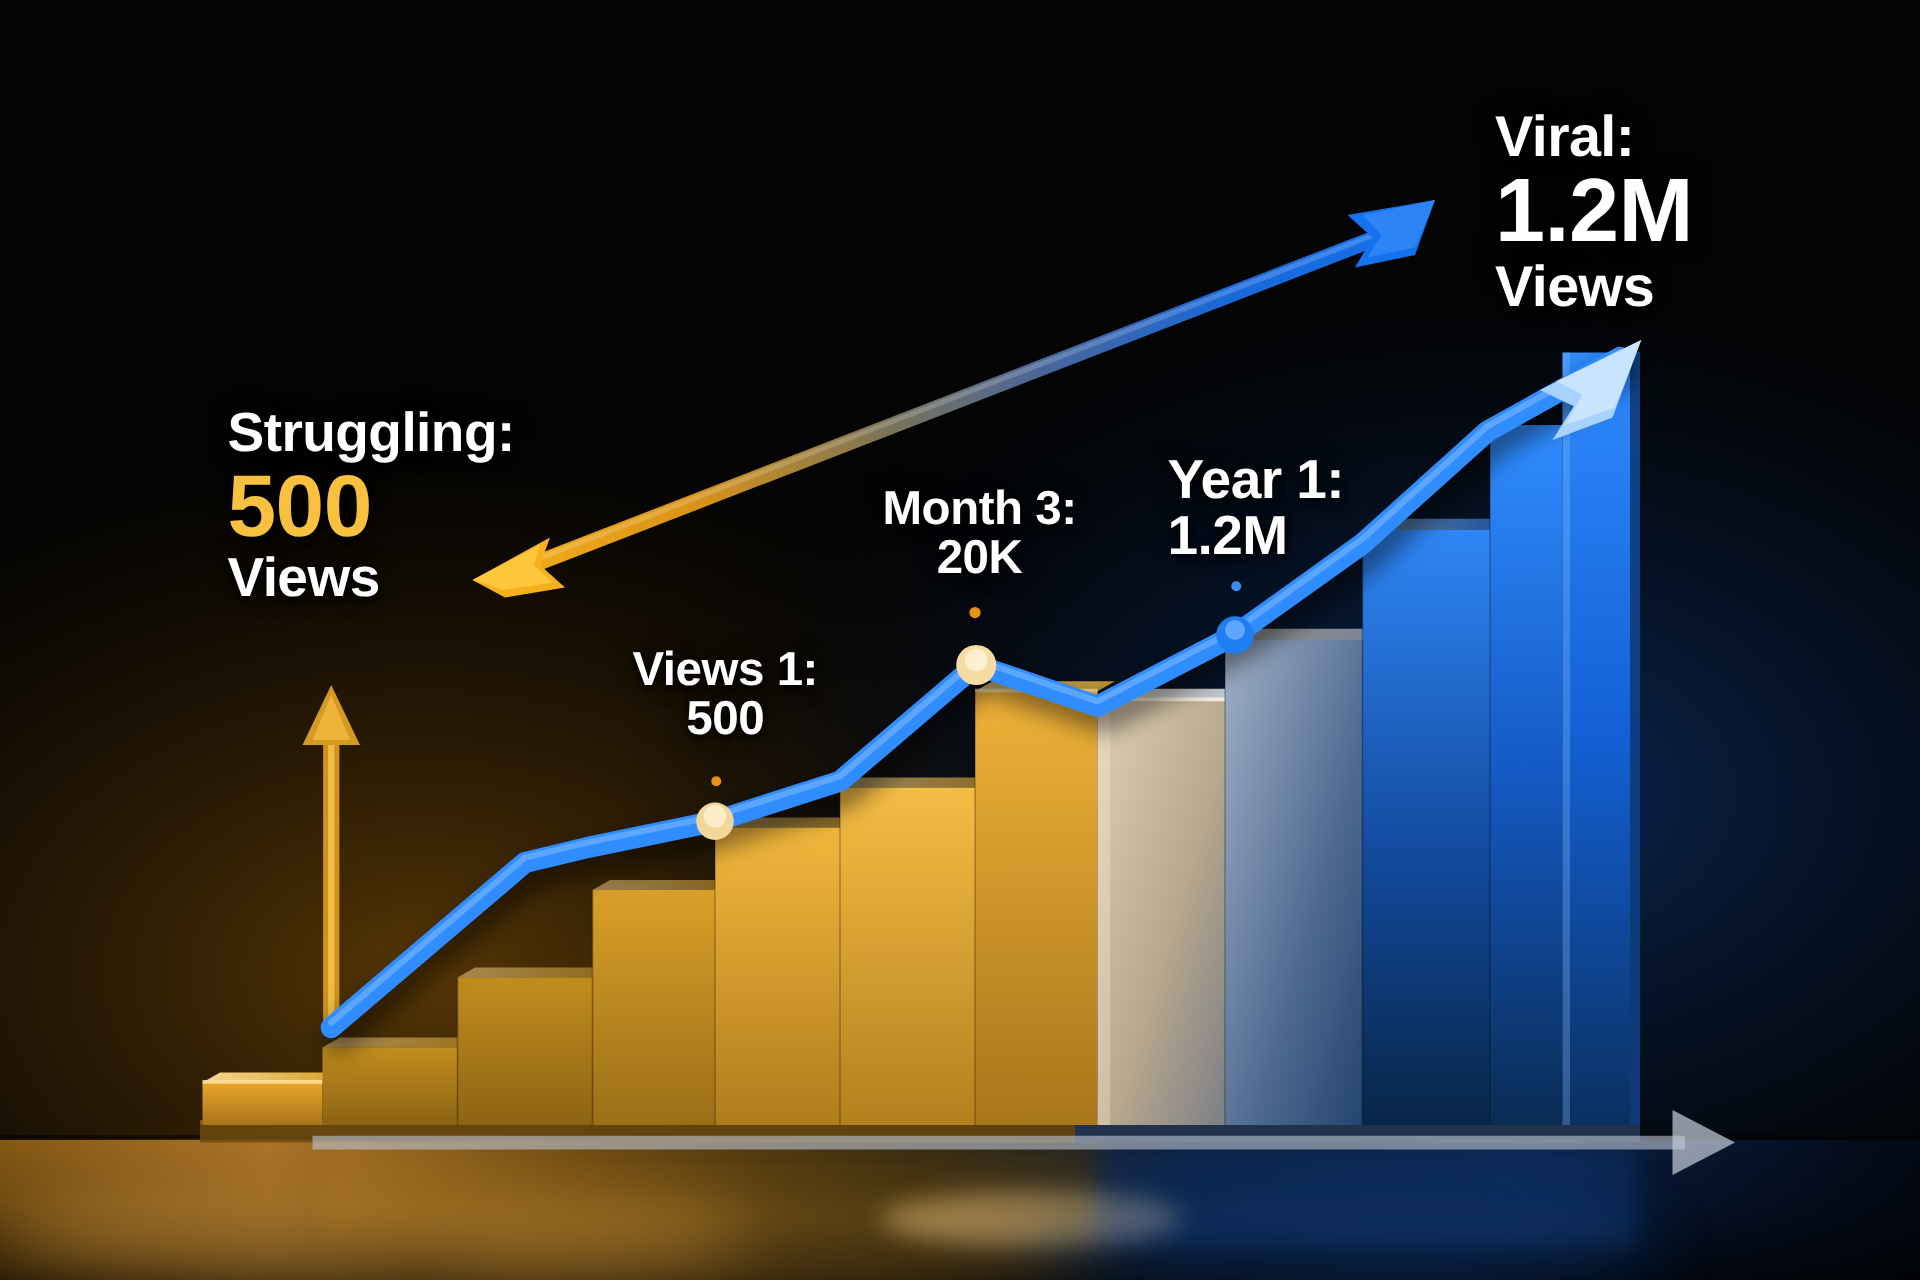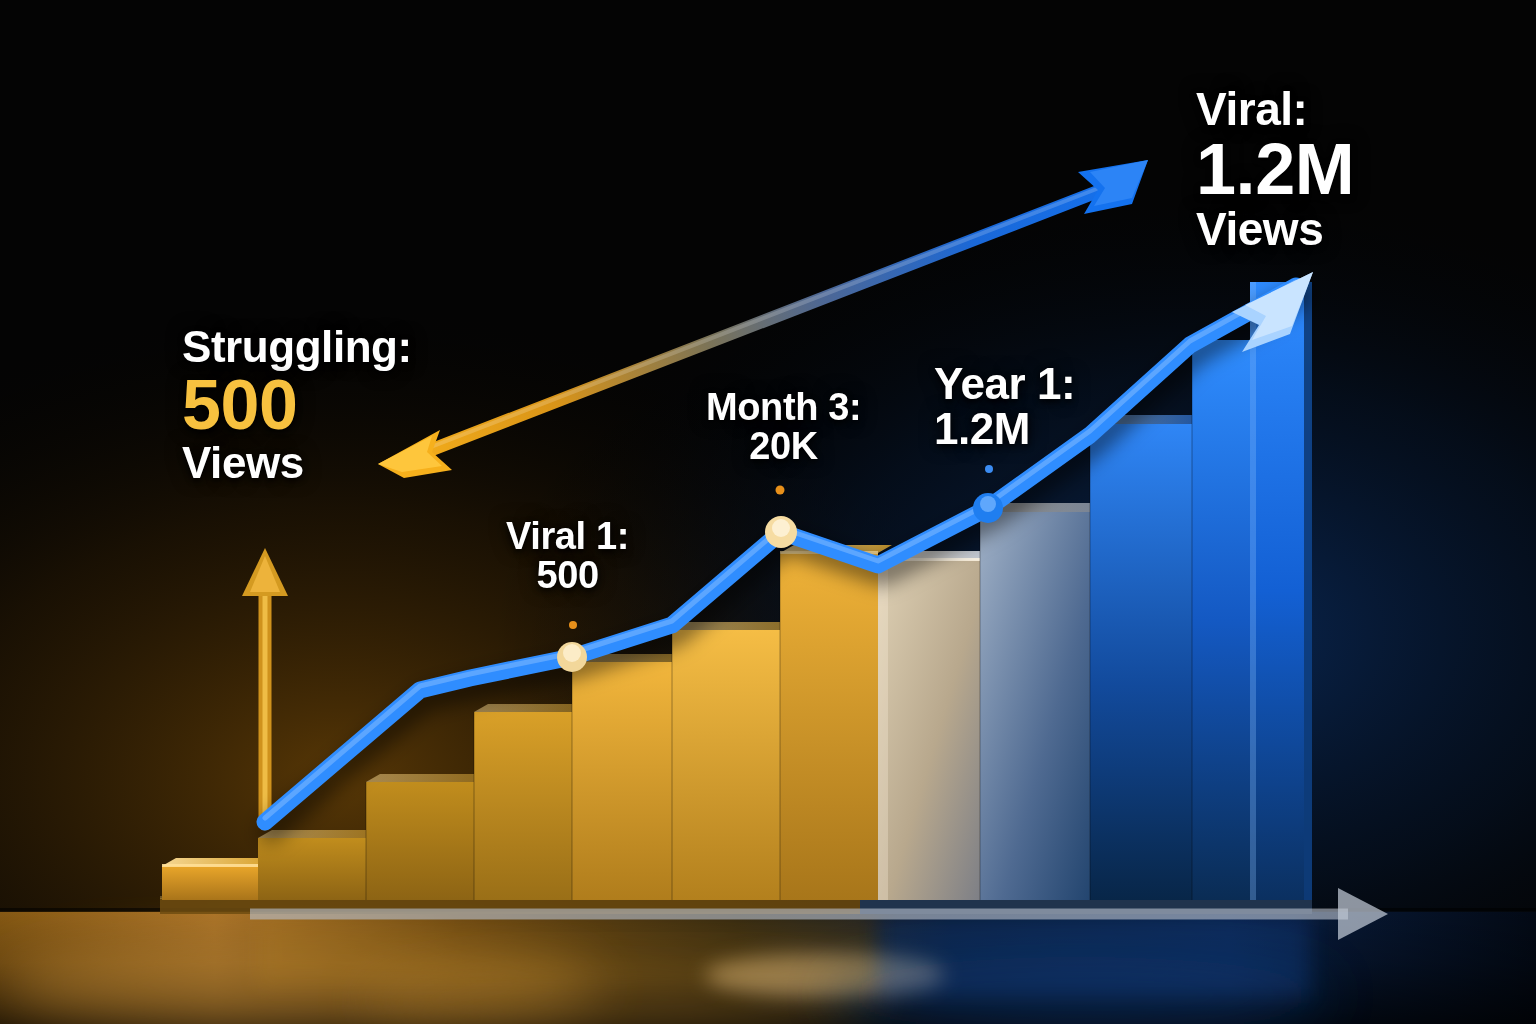--- a/index.html
+++ b/index.html
@@ -330,21 +330,21 @@
     <span class="l3">Views</span>
   </div>
 
   <div class="lbl" id="lbl-viral">
     <span>Viral:</span>
     <span class="big">1.2M</span>
     <span class="l3">Views</span>
   </div>
 
   <div class="lbl" id="lbl-week1">
-    <span>Viral 1:</span>
+    <span>Views 1:</span>
     <span class="l2">500</span>
   </div>
 
   <div class="lbl" id="lbl-month3">
     <span>Month 3:</span>
     <span class="l2">20K</span>
   </div>
 
   <div class="lbl" id="lbl-year1">
     <span>Year 1:</span>

